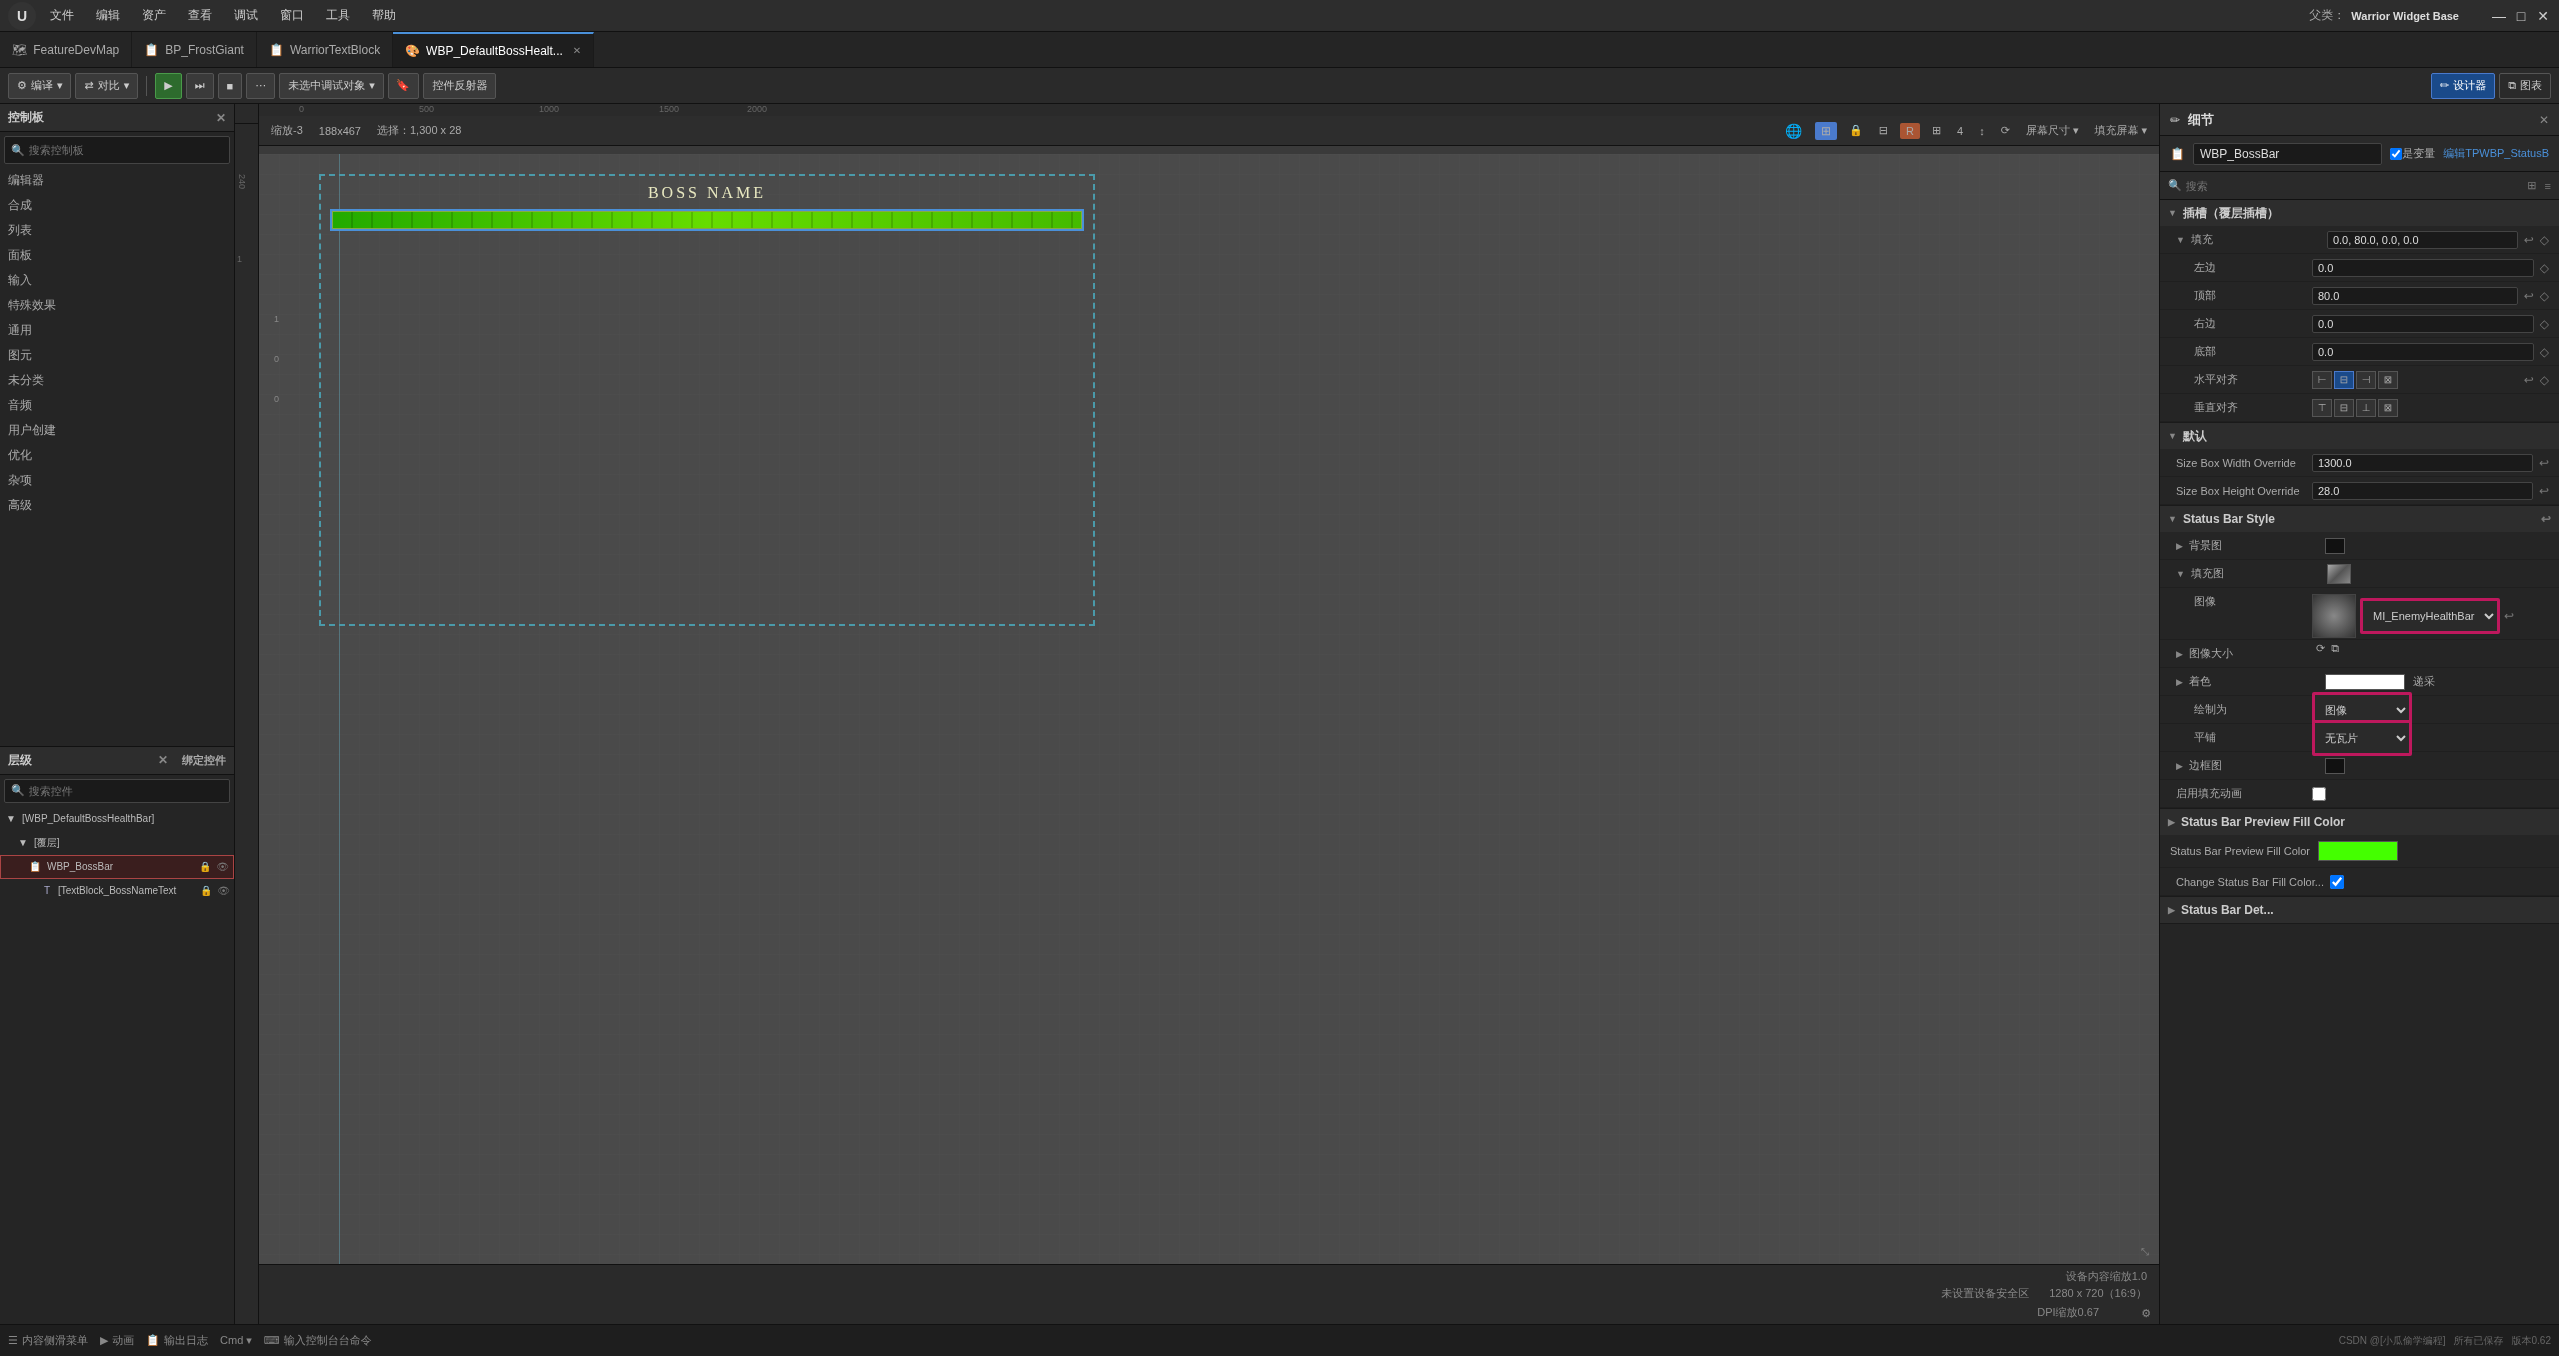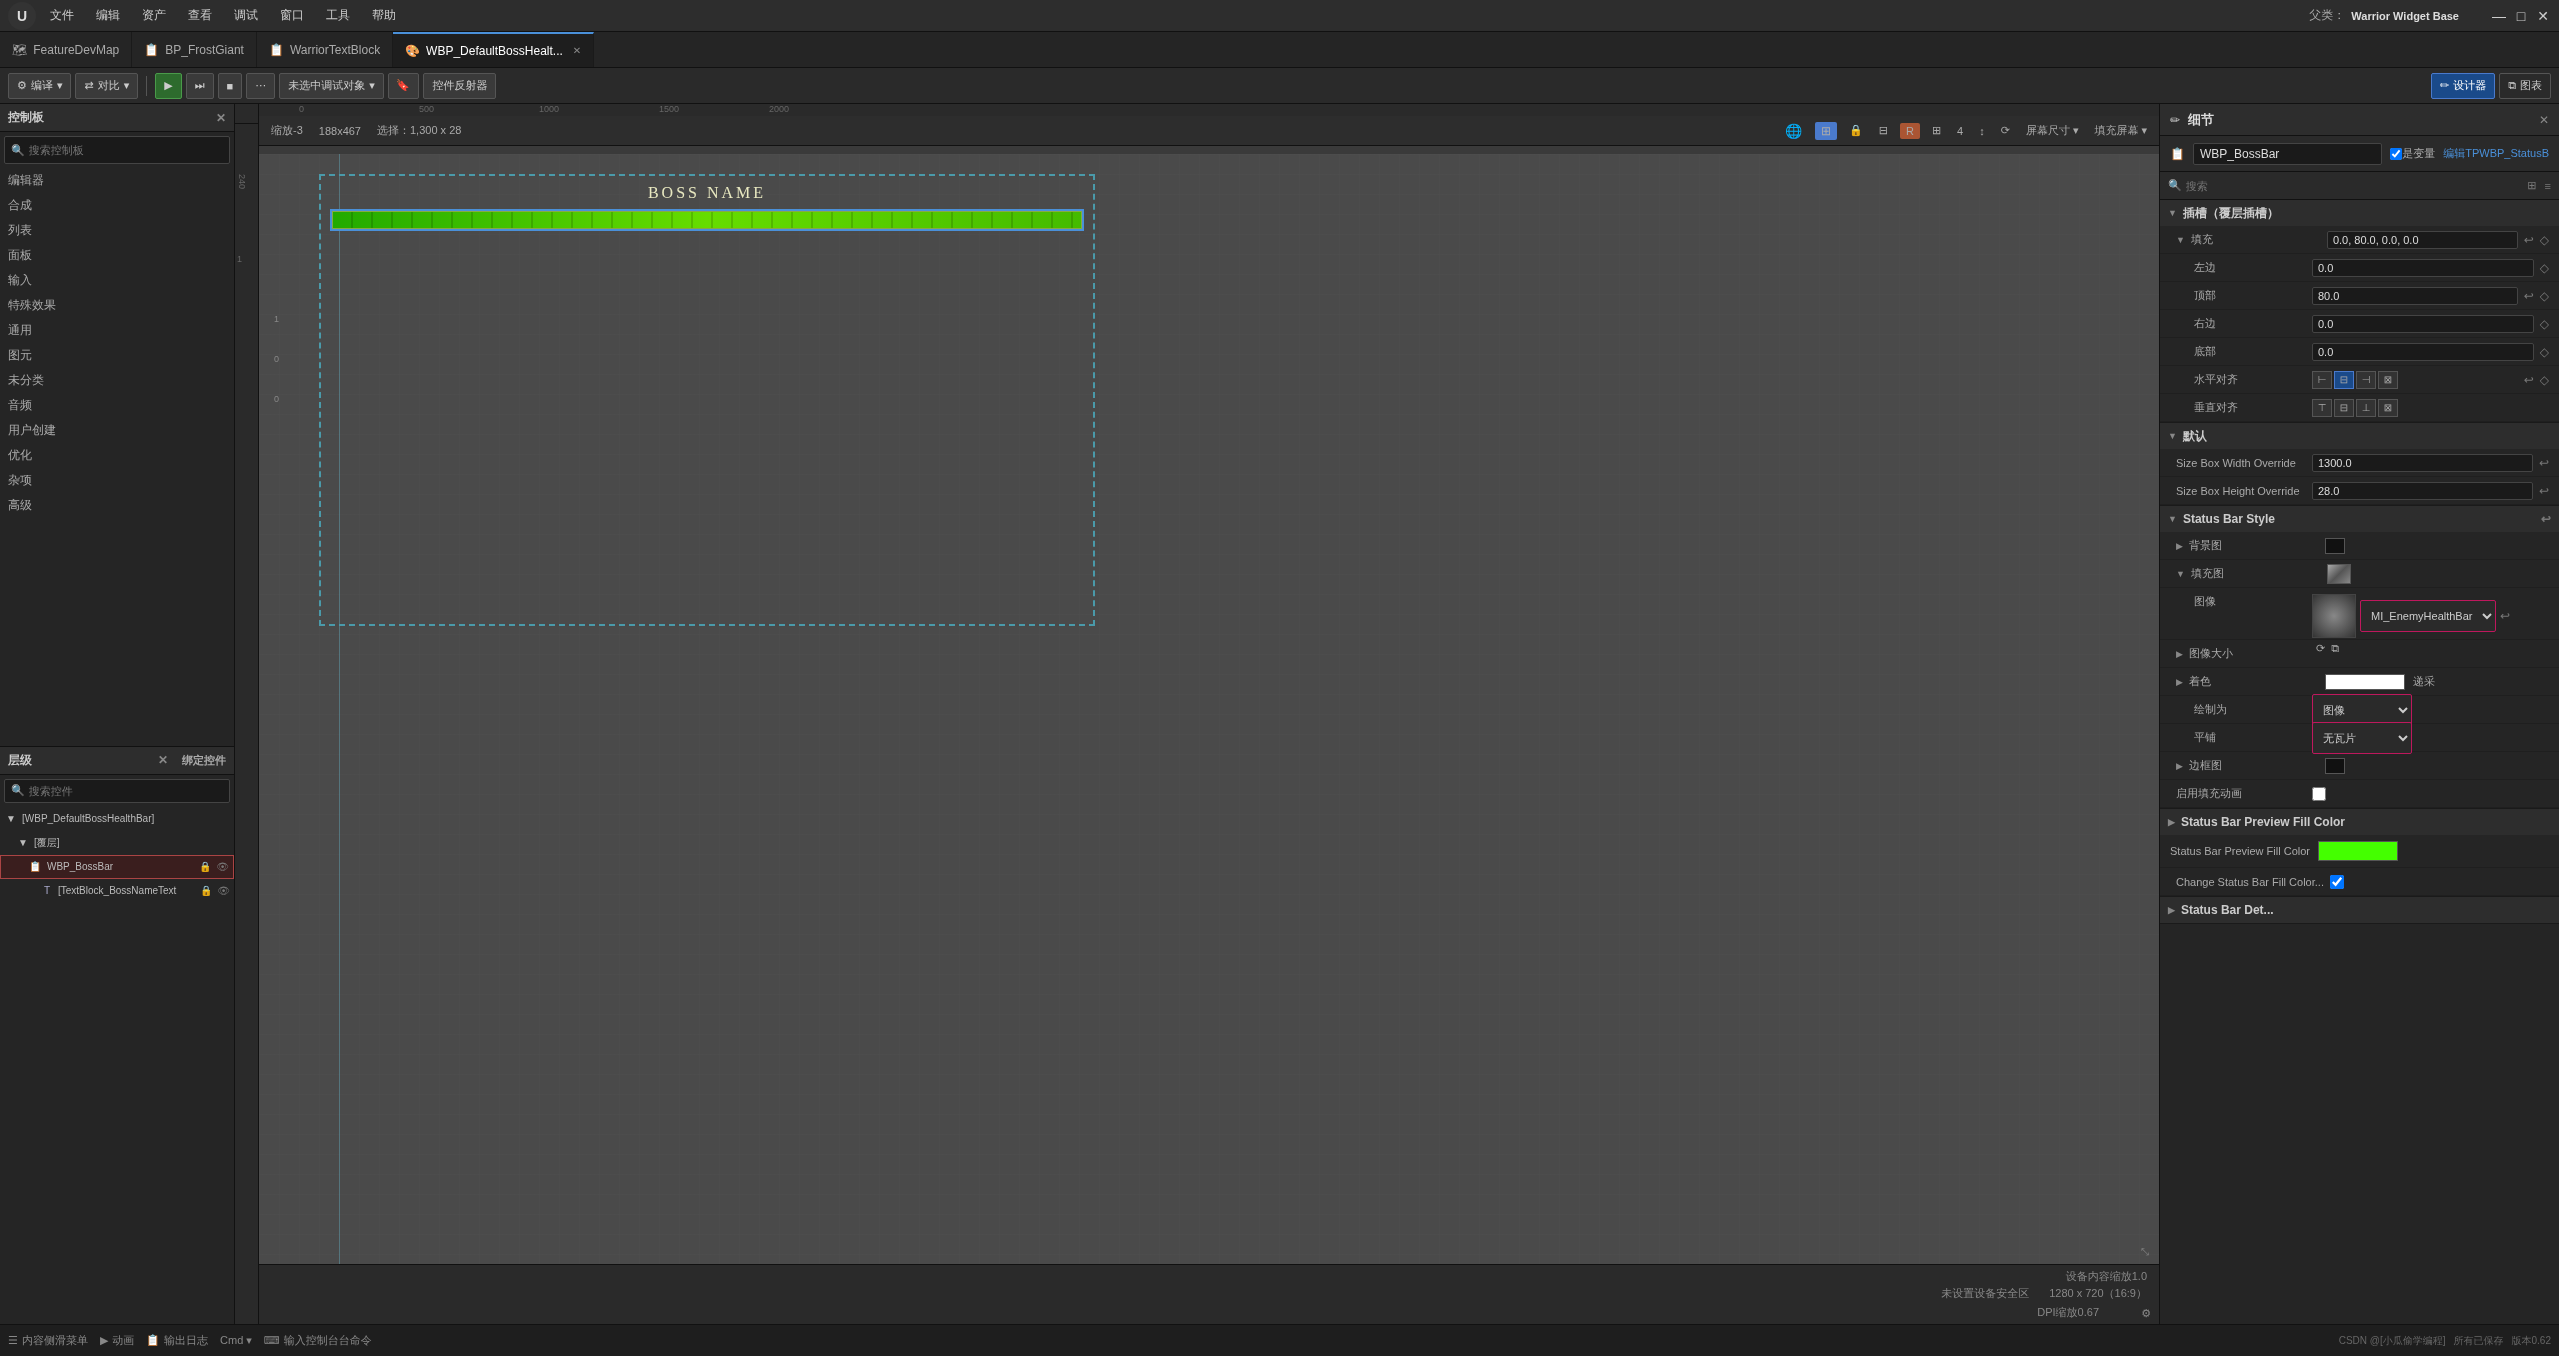--- a/index.html
+++ b/index.html
@@ -458,21 +458,21 @@
       width: 20px; height: 18px;
       background: #333;
       border: 1px solid #555;
       color: #aaa;
       font-size: 10px;
       cursor: pointer;
       display: flex; align-items: center; justify-content: center;
     }
     .dropdown-select {
       background: #2a2a2a;
-      border: 1px solid #be185d;
+      border: 3px solid #be185d;
       color: #ccc;
       font-size: 11px;
       padding: 8px 6px;
       border-radius: 2px;
       cursor: pointer;
       outline: none;
       min-width: 100px;
     }
     .checkbox-sm {
       width: 14px; height: 14px;
@@ -722,21 +722,21 @@
   <div class="canvas-area">
 
     <div class="canvas-corner"></div>
 
     <div class="canvas-ruler-h">
       <div style="position:relative;width:100%;height:100%;overflow:hidden;">
         <span class="ruler-mark" style="left:40px;">0</span>
         <span class="ruler-mark" style="left:160px;">500</span>
         <span class="ruler-mark" style="left:280px;">1000</span>
         <span class="ruler-mark" style="left:400px;">1500</span>
-        <span class="ruler-mark" style="left:510px;">2000</span>
+        <span class="ruler-mark" style="left:488px;">2000</span>
       </div>
     </div>
 
     <div class="canvas-ruler-v">
       <span class="ruler-mark" style="top:50px;left:2px;writing-mode:vertical-rl;">240</span>
       <span class="ruler-mark" style="top:130px;left:2px;">1</span>
     </div>
 
     <div class="canvas-toolbar">
       <div class="canvas-toolbar-item">

